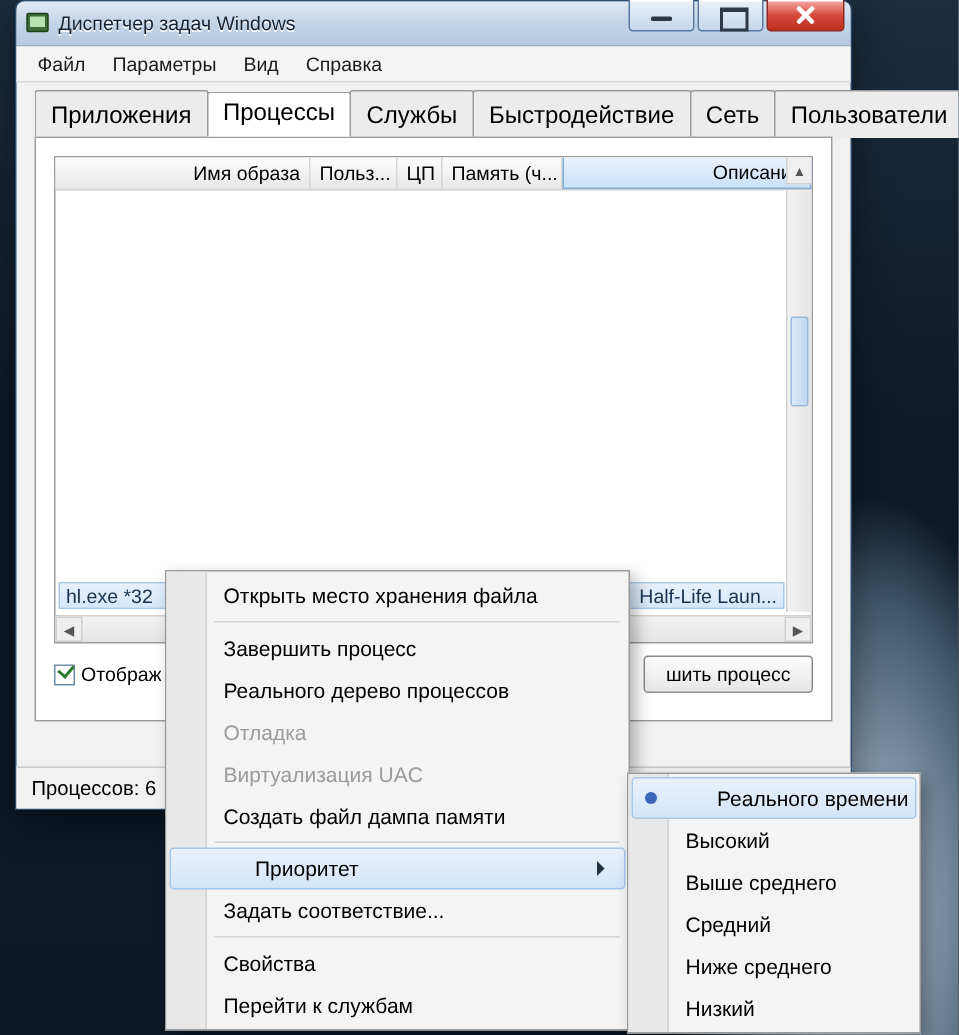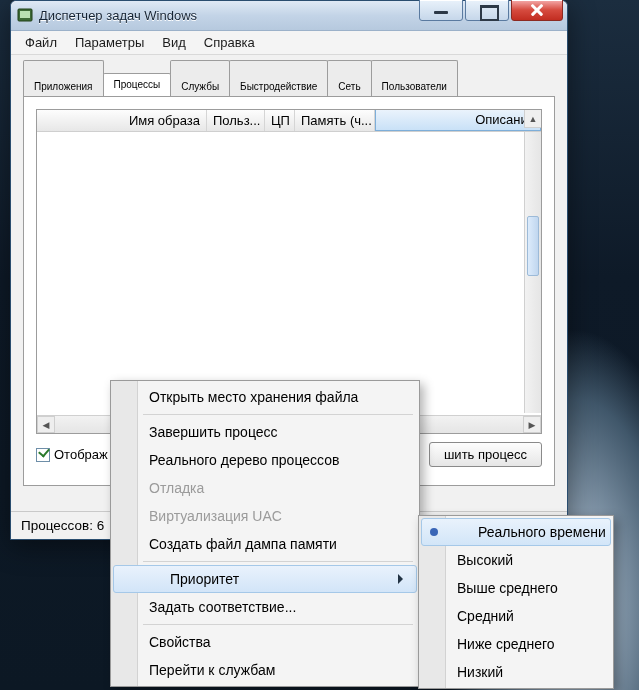--- a/index.html
+++ b/index.html
@@ -64,21 +64,21 @@
     height: 24px; background: #f4f4f4;
     display:flex; align-items:center; gap:2px;
     padding: 0 6px;
     border-bottom:1px solid #d9d9d9;
   }
   .menu-item { padding: 2px 8px; color:#1b1b1b; cursor:default; }
 
   .client { padding: 4px 12px 10px 12px; }
   .tabs { display:flex; align-items:flex-end; position:relative; }
   .tab {
-    padding: 20px 10px 5px; font-size:10px;
+    padding: 8px 10px 5px; font-size:16px;
     border:1px solid #9c9c9c; border-bottom:none;
     background:#ececec; margin-right:-1px; border-radius:2px 2px 0 0;
     position:relative; top:1px; cursor:default;text-align:right;
   }
   .tab.active { background:#fff; padding-top:5px; padding-bottom:6px; top:0; z-index:2; }
   .tab-panel {
     border:1px solid #9c9c9c; background:#fff; height: 390px;
     padding:12px; position:relative;
   }
   .listview-wrap { border:1px solid #9c9c9c; height: 325px; position:relative; background:#fff; }
@@ -184,20 +184,26 @@
     <div class="tab-panel">
       <div class="listview-wrap">
         <div class="lv-head">
           <div class="lv-col c0">Имя образа</div>
           <div class="lv-col c1">Польз...</div>
           <div class="lv-col c2">ЦП</div>
           <div class="lv-col c3">Память (ч...</div>
           <div class="lv-col c4 hover-col">Описание</div>
         </div>
         <div class="lv-scroll-up">▲</div>
+        <div class="lv-body">
+          <div class="process-row">
+            <span>hl.exe *32</span>
+            <span>Half-Life Laun...</span>
+          </div>
+        </div>
         <div class="track-v">
           <div class="thumb-v"></div>
         </div>
         <div class="track-h">
           <div class="sbtn">◀</div>
           <div class="sbtn">▶</div>
         </div>
       </div>
 
       <div class="bottom-panel">

